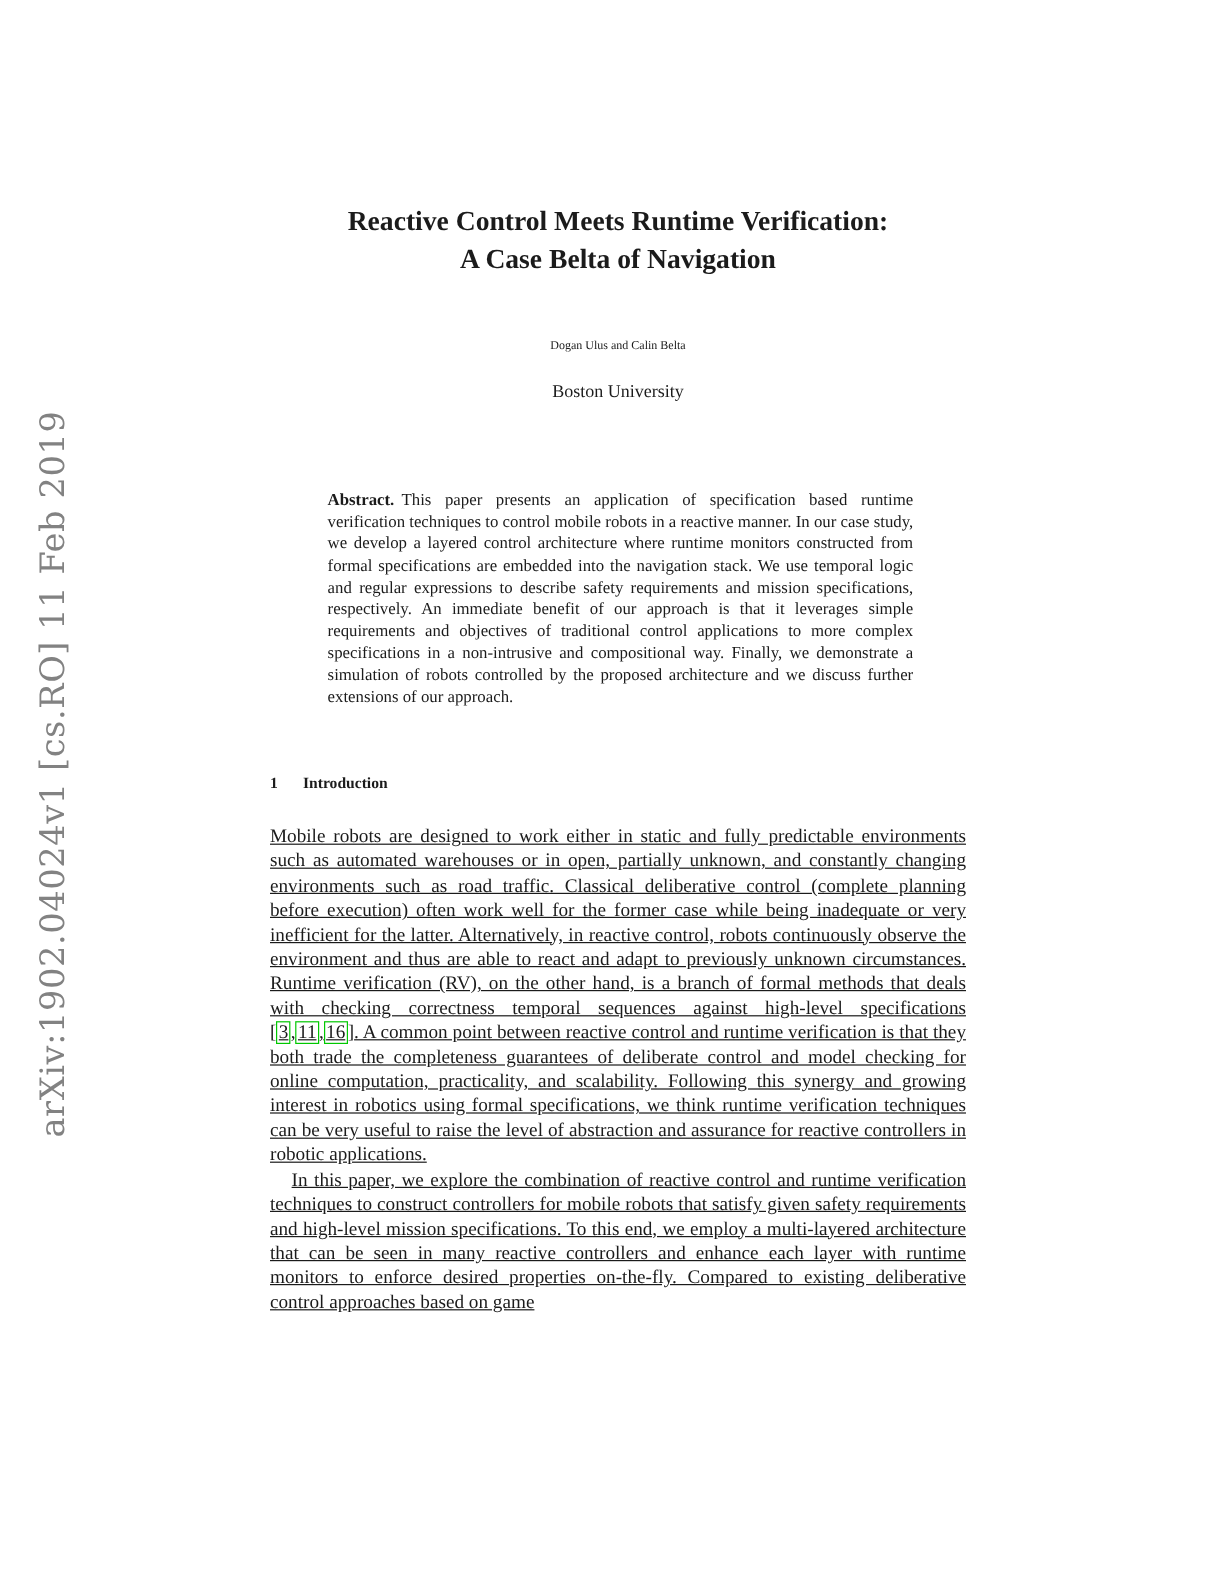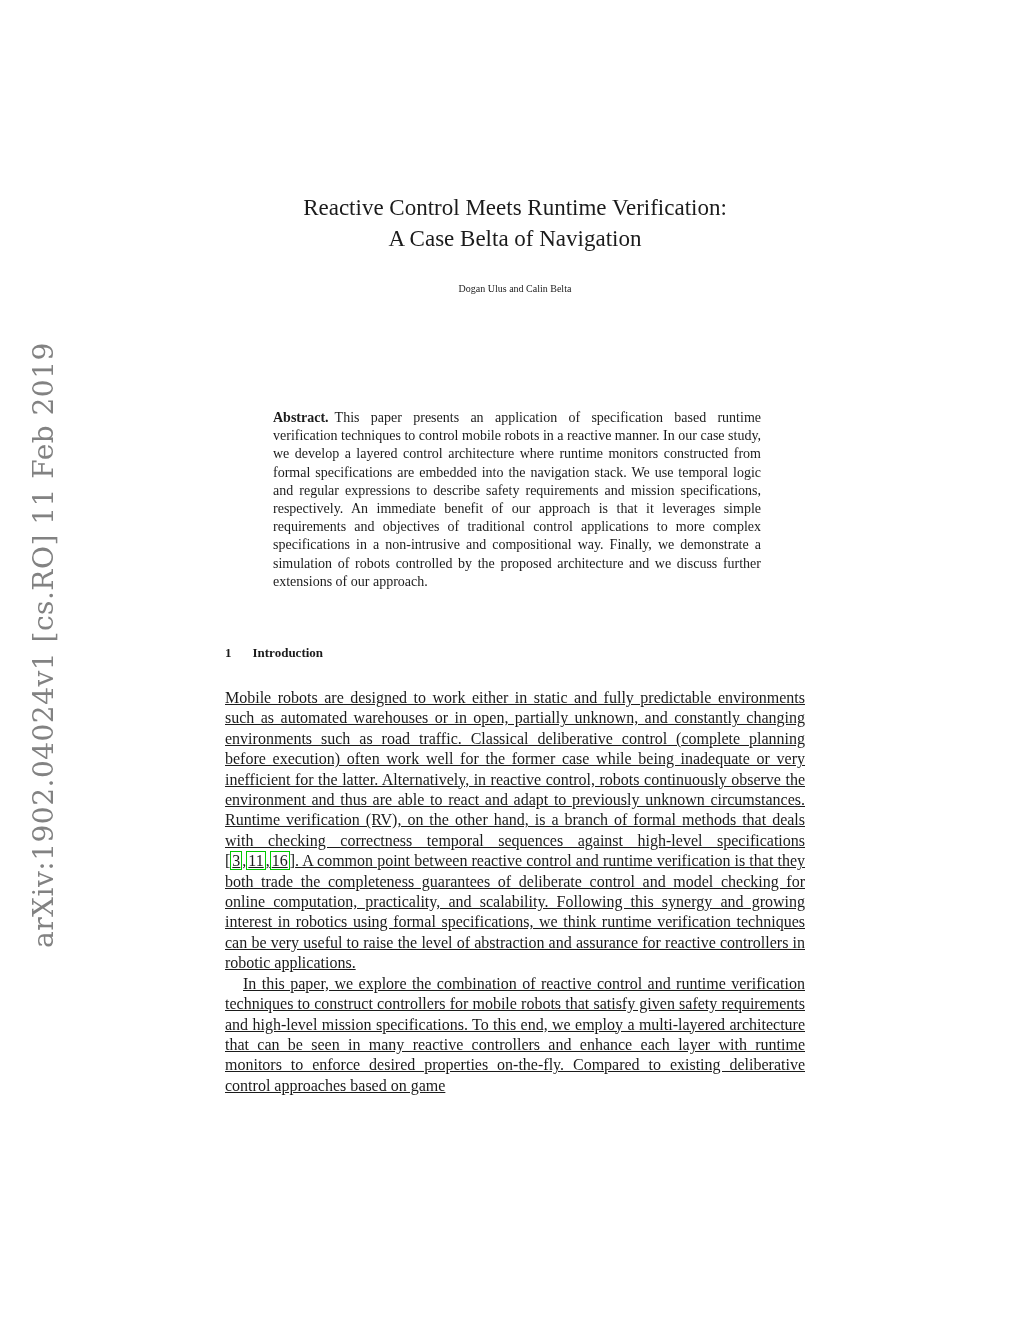--- a/index.html
+++ b/index.html
@@ -35,25 +35,25 @@
   .content {
     position: absolute;
     left: 225px;
     top: 0;
     width: 580px;
     height: 100%;
   }
 
   .title-block {
     position: absolute;
-    top: 192px;
+    top: 169px;
     left: 0;
     width: 100%;
     text-align: center;
-    font-weight: normal;
+    font-weight: bold;
     font-size: 23px;
     line-height: 31px;
   }
 
   .authors {
     position: absolute;
     top: 283px;
     left: 0;
     width: 100%;
     text-align: center;
@@ -136,20 +136,21 @@
   <div class="content">
 
     <div class="title-block">
       <div>Reactive Control Meets Runtime Verification:</div>
       <div>A Case Belta of Navigation</div>
     </div>
 
     <div class="authors">Dogan Ulus and Calin Belta</div>
 
     <div class="affiliation">
+      <div>Boston University</div>
     </div>
 
     <div class="abstract">
       <span class="abstract-label">Abstract.</span><span>This paper presents an application of specification based runtime verification techniques to control mobile robots in a reactive manner. In our case study, we develop a layered control architecture where runtime monitors constructed from formal specifications are embedded into the navigation stack. We use temporal logic and regular expressions to describe safety requirements and mission specifications, respectively. An immediate benefit of our approach is that it leverages simple requirements and objectives of traditional control applications to more complex specifications in a non-intrusive and compositional way. Finally, we demonstrate a simulation of robots controlled by the proposed architecture and we discuss further extensions of our approach.</span>
     </div>
 
     <div class="section-heading">
       <span class="section-number">1</span><span>Introduction</span>
     </div>
 

